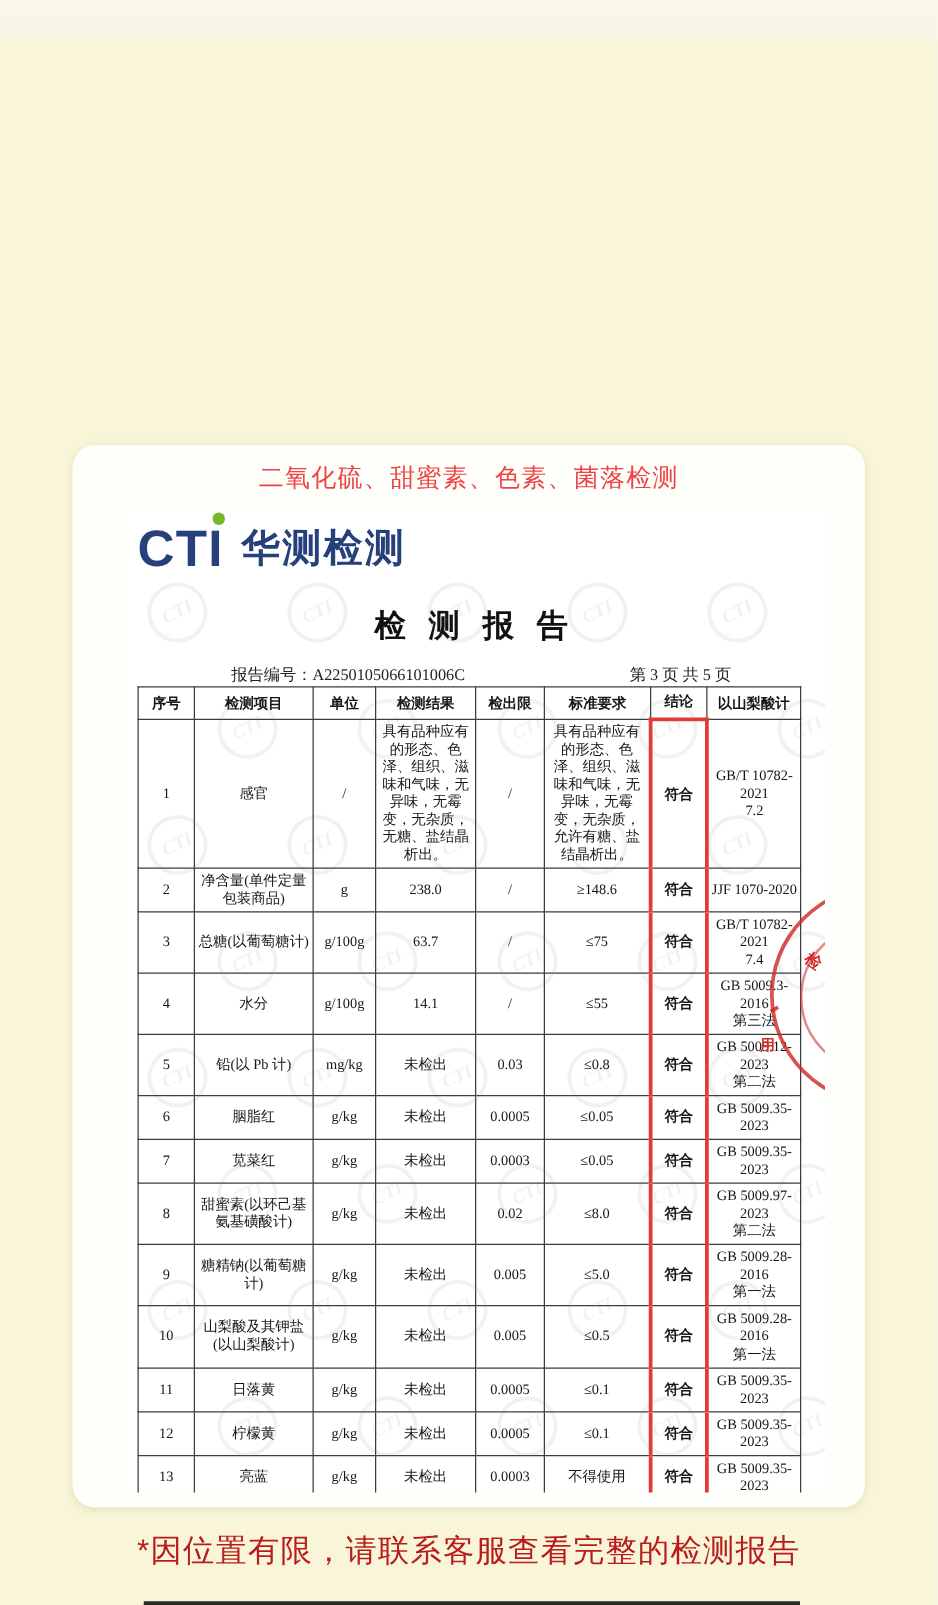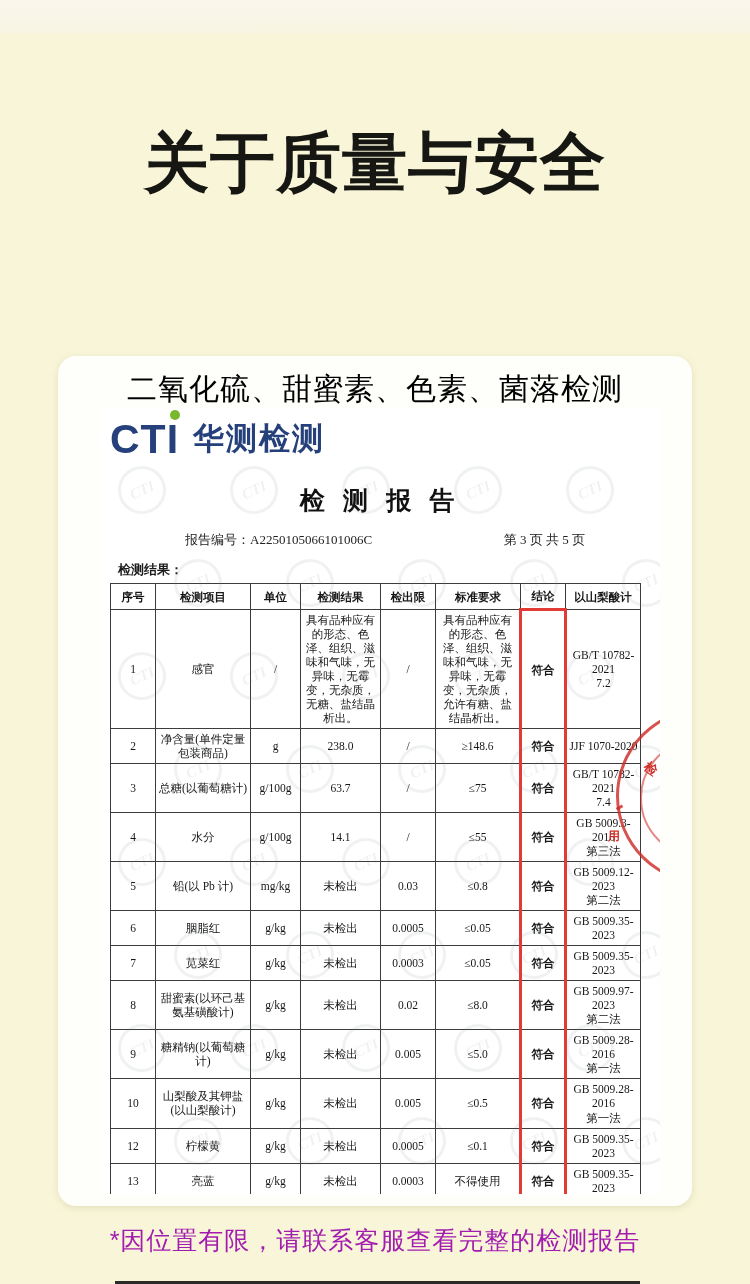--- a/index.html
+++ b/index.html
@@ -22,21 +22,21 @@
     letter-spacing:1px;
   }
   
   .card {
     position:absolute; left:58px; top:356px; width:634px; height:850px;
     background:#fefefb; border-radius:18px;
     box-shadow:0 2px 6px rgba(190,185,140,.35);
   }
   .subtitle {
     padding-top:13px; text-align:center;
-    color:#000000; font-size:30px; font-weight:500; letter-spacing:1px;
+    color:#ef4444; font-size:20px; font-weight:500; letter-spacing:1px;
   }
   
   .doc {
     position:absolute; left:42px; top:52px; width:560px; height:786px;
     background:#ffffff; overflow:hidden;
     font-family:"Liberation Serif","DejaVu Serif",serif; color:#1c1c1c;
   }
   .wm {
     position:absolute; width:48px; height:48px; border:3px solid #6a7d8a;
     border-radius:50%; opacity:.10; transform:rotate(-25deg);
@@ -99,34 +99,33 @@
     position:absolute; left:544px; top:352px; color:#d0302a;
     font-size:13px; font-weight:700; transform:rotate(35deg);
   }
   .stamp-dash {
     position:absolute; left:516px; top:398px; width:7px; height:3px;
     background:rgba(205,40,36,.8); transform:rotate(-30deg);
   }
   
   .caption {
     position:absolute; left:0; top:1224px; width:750px; text-align:center;
-    font-size:25px; color:#a21caf; letter-spacing:1px;
+    font-size:25px; color:#b91c1c; letter-spacing:1px;
   }
   .bottom-line {
     position:absolute; left:115px; top:1281px; width:525px; height:3px;
     background:#2c2c26;
   }
 </style>
 </head>
 <body>
 
 <div class="top-strip"></div>
 
 <div class="headline">
-  <div>关于质量与安全</div>
 </div>
 
 <div class="card">
   <div class="subtitle">二氧化硫、甜蜜素、色素、菌落检测</div>
 
   <div class="doc">
     <div id="wm-layer">
         <div class="wm" style="left: 18px; top: 58px;">CTI</div>
         <div class="wm" style="left: 130px; top: 58px;">CTI</div>
         <div class="wm" style="left: 242px; top: 58px;">CTI</div>
@@ -174,21 +173,20 @@
       <span class="logo-cn">华测检测</span>
     </div>
 
     <div class="doc-title">检 测 报 告</div>
 
     <div class="meta-row">
       <span>报告编号：A2250105066101006C</span>
       <span>第 3 页 共 5 页</span>
     </div>
 
-    <div class="results-label">检测结果：</div>
 
     <table class="report">
       <colgroup>
         <col style="width:45px">
           <col style="width:95px">
           <col style="width:50px">
           <col style="width:80px">
         <col style="width:55px">
           <col style="width:85px">
           <col style="width:45px">
@@ -308,20 +306,30 @@
             <td>山梨酸及其钾盐(以山梨酸计)</td>
             <td>g/kg</td>
             <td>未检出</td>
             <td>0.005</td>
             <td>≤0.5</td>
             <td class="concl">符合</td>
             <td>GB 5009.28-2016
 第一法</td>
           </tr>
           <tr>
+            <td>11</td>
+            <td>日落黄</td>
+            <td>g/kg</td>
+            <td>未检出</td>
+            <td>0.0005</td>
+            <td>≤0.1</td>
+            <td class="concl">符合</td>
+            <td>GB 5009.35-2023</td>
+          </tr>
+          <tr>
             <td>12</td>
             <td>柠檬黄</td>
             <td>g/kg</td>
             <td>未检出</td>
             <td>0.0005</td>
             <td>≤0.1</td>
             <td class="concl">符合</td>
             <td>GB 5009.35-2023</td>
           </tr>
           <tr>

